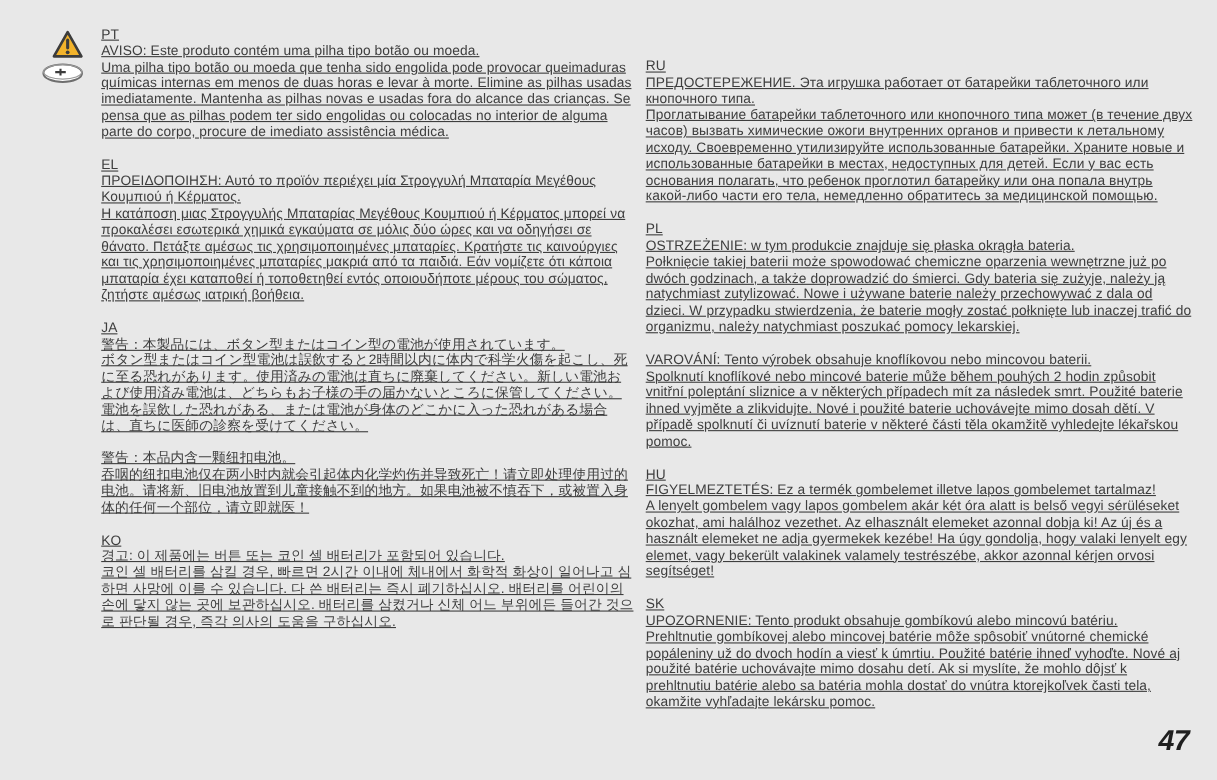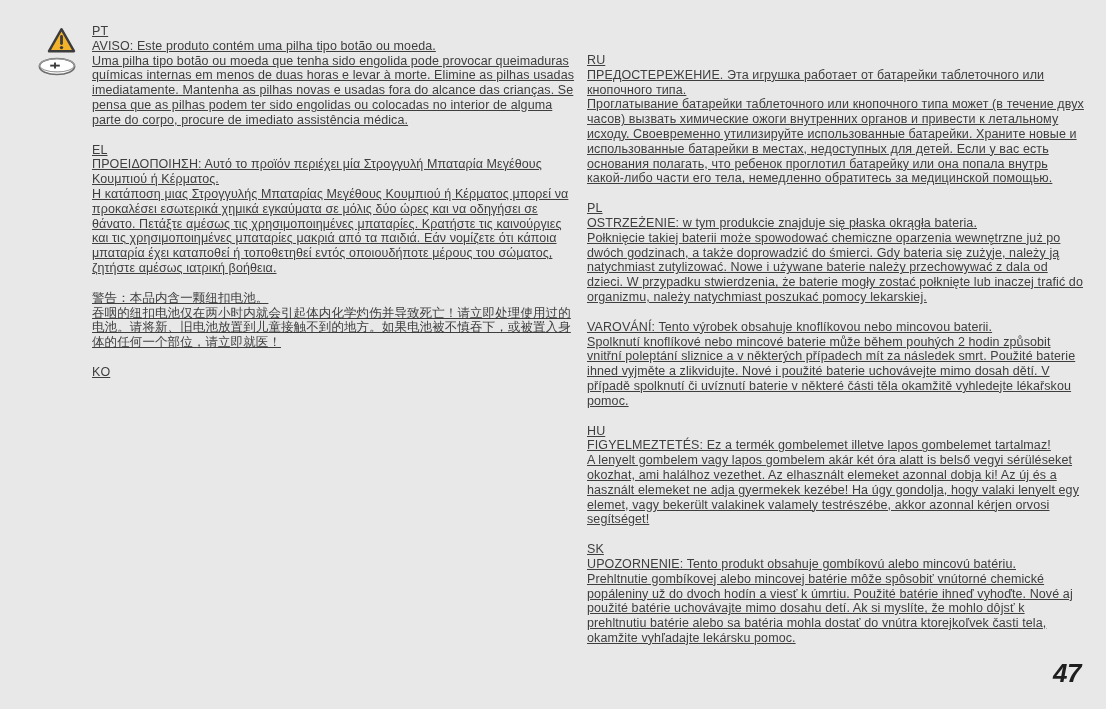--- a/index.html
+++ b/index.html
@@ -71,25 +71,32 @@
       <div class="lang-code">PT</div>
       <div class="warning-text">AVISO: Este produto contém uma pilha tipo botão ou moeda.
 Uma pilha tipo botão ou moeda que tenha sido engolida pode provocar queimaduras químicas internas em menos de duas horas e levar à morte. Elimine as pilhas usadas imediatamente. Mantenha as pilhas novas e usadas fora do alcance das crianças. Se pensa que as pilhas podem ter sido engolidas ou colocadas no interior de alguma parte do corpo, procure de imediato assistência médica.</div>
     </div>
     <div class="warning-section">
       <div class="lang-code">EL</div>
       <div class="warning-text">ΠΡΟΕΙΔΟΠΟΙΗΣΗ: Αυτό το προϊόν περιέχει μία Στρογγυλή Μπαταρία Μεγέθους Κουμπιού ή Κέρματος.
 Η κατάποση μιας Στρογγυλής Μπαταρίας Μεγέθους Κουμπιού ή Κέρματος μπορεί να προκαλέσει εσωτερικά χημικά εγκαύματα σε μόλις δύο ώρες και να οδηγήσει σε θάνατο. Πετάξτε αμέσως τις χρησιμοποιημένες μπαταρίες. Κρατήστε τις καινούργιες και τις χρησιμοποιημένες μπαταρίες μακριά από τα παιδιά. Εάν νομίζετε ότι κάποια μπαταρία έχει καταποθεί ή τοποθετηθεί εντός οποιουδήποτε μέρους του σώματος, ζητήστε αμέσως ιατρική βοήθεια.</div>
     </div>
     <div class="warning-section">
+      <div class="lang-code">JA</div>
+      <div class="warning-text">警告：本製品には、ボタン型またはコイン型の電池が使用されています。
+ボタン型またはコイン型電池は誤飲すると2時間以内に体内で科学火傷を起こし、死に至る恐れがあります。使用済みの電池は直ちに廃棄してください。新しい電池および使用済み電池は、どちらもお子様の手の届かないところに保管してください。電池を誤飲した恐れがある、または電池が身体のどこかに入った恐れがある場合は、直ちに医師の診察を受けてください。</div>
+    </div>
+    <div class="warning-section">
       <div class="warning-text">警告：本品内含一颗纽扣电池。
 吞咽的纽扣电池仅在两小时内就会引起体内化学灼伤并导致死亡！请立即处理使用过的电池。请将新、旧电池放置到儿童接触不到的地方。如果电池被不慎吞下，或被置入身体的任何一个部位，请立即就医！</div>
     </div>
     <div class="warning-section">
       <div class="lang-code">KO</div>
+      <div class="warning-text">경고: 이 제품에는 버튼 또는 코인 셀 배터리가 포함되어 있습니다.
+코인 셀 배터리를 삼킬 경우, 빠르면 2시간 이내에 체내에서 화학적 화상이 일어나고 심하면 사망에 이를 수 있습니다. 다 쓴 배터리는 즉시 폐기하십시오. 배터리를 어린이의 손에 닿지 않는 곳에 보관하십시오. 배터리를 삼켰거나 신체 어느 부위에든 들어간 것으로 판단될 경우, 즉각 의사의 도움을 구하십시오.</div>
     </div>
   </div>
 
   <div class="column column-right">
     <div class="warning-section">
       <div class="lang-code">RU</div>
       <div class="warning-text">ПРЕДОСТЕРЕЖЕНИЕ. Эта игрушка работает от батарейки таблеточного или кнопочного типа.
 Проглатывание батарейки таблеточного или кнопочного типа может (в течение двух часов) вызвать химические ожоги внутренних органов и привести к летальному исходу. Своевременно утилизируйте использованные батарейки. Храните новые и использованные батарейки в местах, недоступных для детей. Если у вас есть основания полагать, что ребенок проглотил батарейку или она попала внутрь какой-либо части его тела, немедленно обратитесь за медицинской помощью.</div>
     </div>
     <div class="warning-section">

